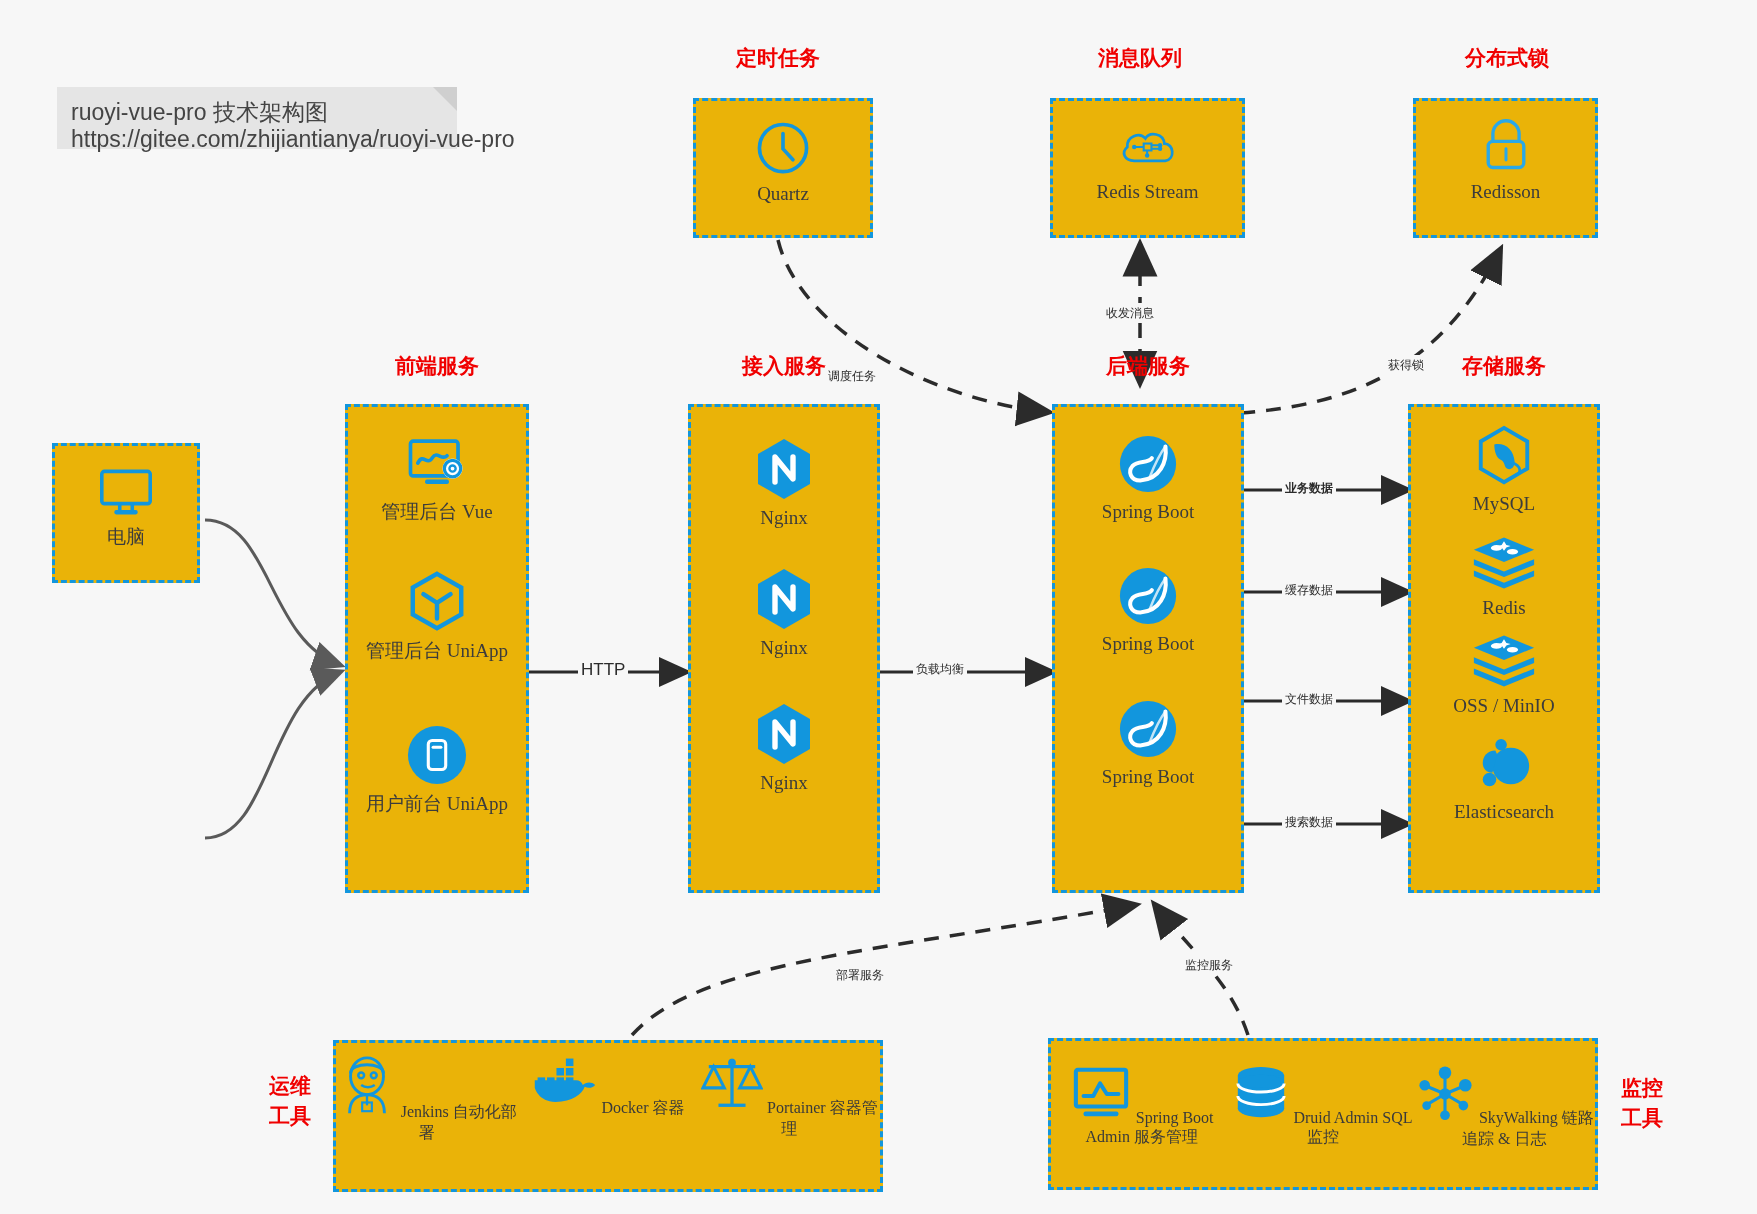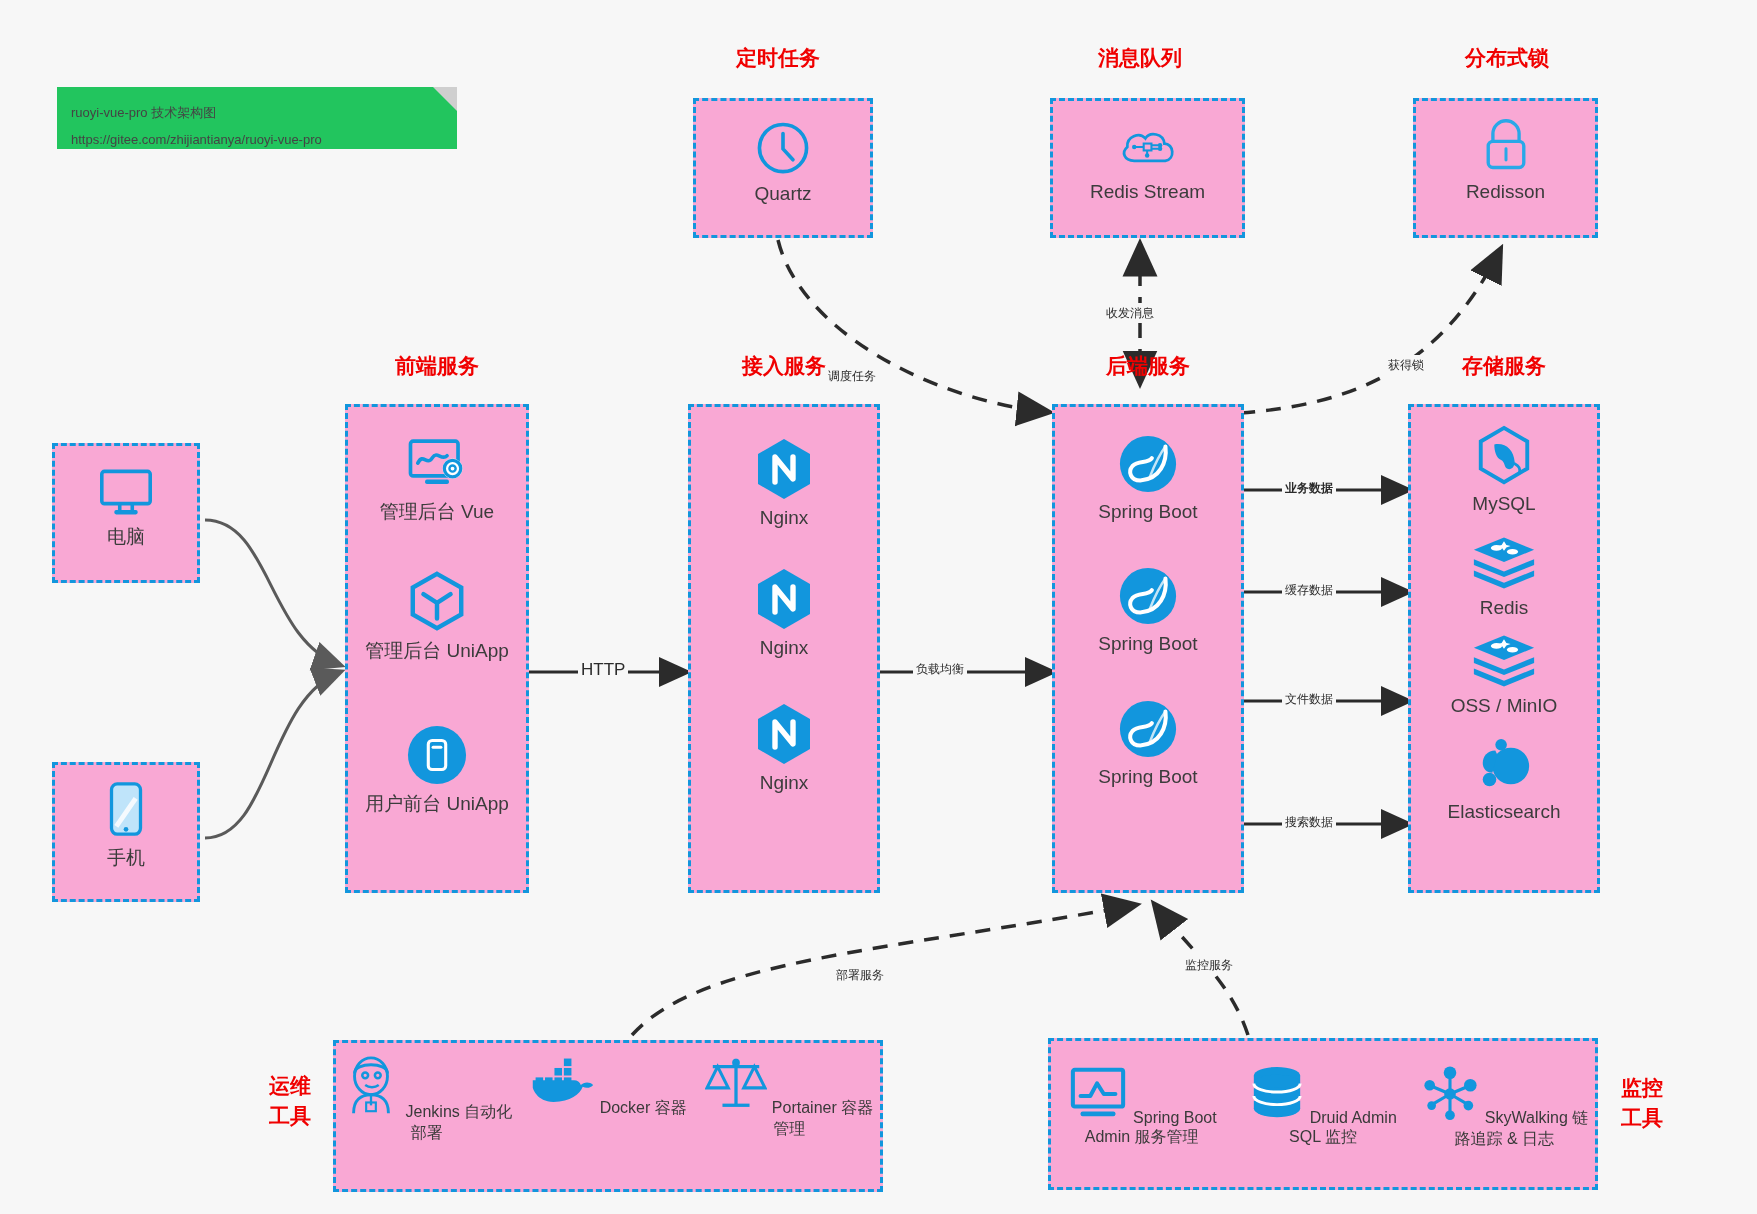--- a/index.html
+++ b/index.html
@@ -8,34 +8,34 @@
     background:#f7f7f7;
     font-family:"Liberation Sans","DejaVu Sans",sans-serif;
     color:#3a3a3a;
   }
   .stage{position:absolute;inset:0;}
   svg.wires{position:absolute;left:0;top:0;width:1757px;height:1214px;pointer-events:none;}
 
   
   .note{
     position:absolute;left:57px;top:87px;width:400px;height:62px;
-    background:#22c55e;box-shadow:0 0 0 0 transparent;
+    background:#e5e5e5;box-shadow:0 0 0 0 transparent;
     padding:12px 14px 0 14px;box-sizing:border-box;
-    font-size:13px;line-height:27px;color:#444;
+    font-size:23px;line-height:27px;color:#444;
   }
   .note .fold{
     position:absolute;right:0;top:0;width:0;height:0;
     border-left:24px solid transparent;border-top:24px solid #cfcfcf;
   }
   .note div{white-space:nowrap;}
 
   
   .box{
     position:absolute;box-sizing:border-box;
-    border:3px dashed #1296dd;background:#f9a8d4;
+    border:3px dashed #1296dd;background:#eab308;font-family:Liberation Serif, serif;
   }
   .grp-title{
     position:absolute;color:#f00000;font-weight:bold;font-size:21px;
     white-space:nowrap;text-align:center;
   }
   .grp-title.side{line-height:30px;}
 
   
   .node{
     position:absolute;width:100%;left:0;text-align:center;
@@ -144,30 +144,20 @@
     <div class="node" style="top:20px;">
       <svg class="ico" width="60" height="52" viewBox="0 0 66 58">
         <rect x="6" y="6" width="54" height="36" rx="3" fill="none" stroke="#1296dd" stroke-width="4"></rect>
         <path d="M26 42 L26 50 M40 42 L40 50" stroke="#1296dd" stroke-width="4"></path>
         <rect x="20" y="49" width="26" height="5" rx="2" fill="#1296dd"></rect>
       </svg>
       <span class="lbl">电脑</span>
     </div>
   </div>
 
-  <div class="box" style="left:52px;top:762px;width:148px;height:140px;">
-    <div class="node" style="top:16px;">
-      <svg class="ico" width="46" height="58" viewBox="0 0 46 60">
-        <rect x="8" y="3" width="30" height="52" rx="6" fill="#bfe4fa" stroke="#1296dd" stroke-width="3.4"></rect>
-        <path d="M13 47 L33 18" stroke="#ffffff" stroke-width="5" opacity=".85"></path>
-        <circle cx="23" cy="50" r="2.4" fill="#1296dd"></circle>
-      </svg>
-      <span class="lbl">手机</span>
-    </div>
-  </div>
 
   <div class="grp-title" style="left:345px;top:352px;width:184px;">前端服务</div>
   <div class="box" style="left:345px;top:404px;width:184px;height:489px;">
     <div class="node" style="top:28px;text-align:center;">
       <svg class="ico" width="64" height="58" viewBox="0 0 70 62">
         <rect x="6" y="6" width="52" height="38" rx="3" fill="none" stroke="#1296dd" stroke-width="4"></rect>
         <path d="M14 30 C20 18 24 34 30 24 C35 16 40 28 46 22" fill="none" stroke="#1296dd" stroke-width="4" stroke-linecap="round"></path>
         <rect x="22" y="48" width="26" height="5" rx="2" fill="#1296dd"></rect>
         <circle cx="52" cy="36" r="11" fill="#ffffff"></circle>
         <circle cx="52" cy="36" r="9" fill="none" stroke="#1296dd" stroke-width="3.6"></circle>

